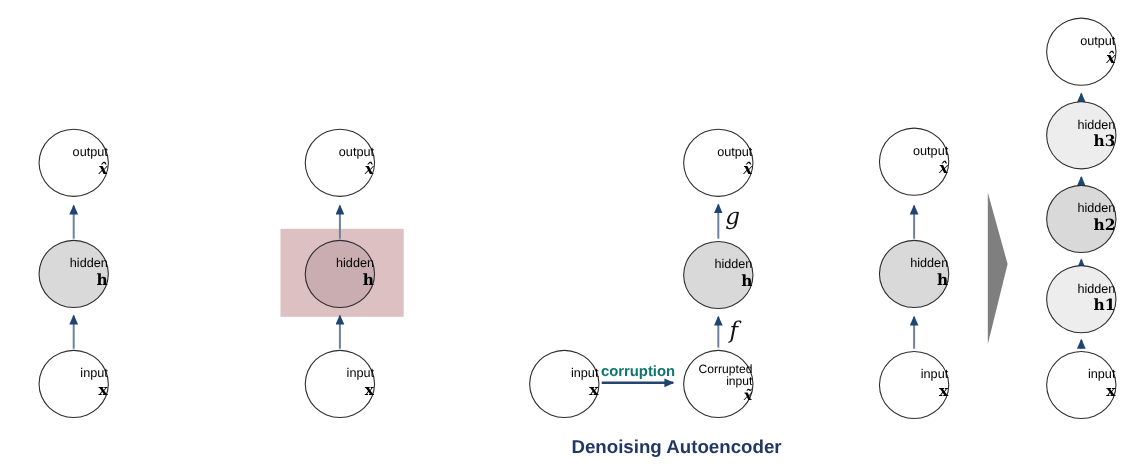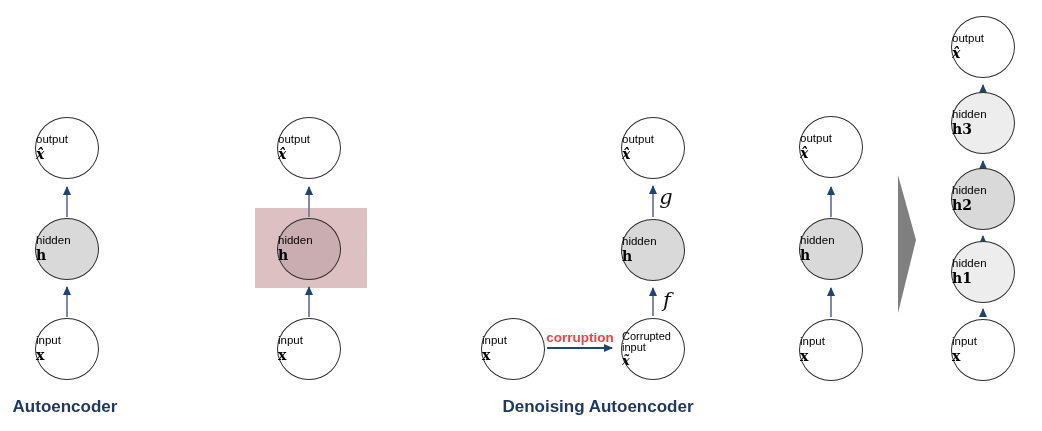--- a/index.html
+++ b/index.html
@@ -3,21 +3,21 @@
 <meta charset="utf-8">
 <style>
   html,body{margin:0;padding:0;background:#fff;}
   .stage{
     position:relative;width:1042px;height:431px;background:#ffffff;
     font-family:"Liberation Sans",sans-serif;overflow:hidden;
   }
   .node{
     position:absolute;width:64px;height:62px;box-sizing:border-box;
     border:1.4px solid #2e2e2e;border-radius:50%;background:#ffffff;
-    display:flex;flex-direction:column;align-items:flex-start;justify-content:center;
+    display:flex;flex-direction:column;align-items:flex-end;justify-content:center;
     z-index:3;line-height:1.12;text-align:center;
   }
   .node .role{font-size:11.5px;color:#000;}
   .node .role.tiny{font-size:8.5px;}
   .node .var{
     font-family:"DejaVu Serif",serif;font-weight:bold;font-size:14px;
     color:#000;margin-top:1px;
   }
   .node .var.it{font-style:italic;}
   .node.gray{background:#d9d9d9;}
@@ -35,21 +35,21 @@
     position:absolute;top:397px;transform:translateX(-50%);
     font-weight:bold;font-size:17px;color:#1f3864;white-space:nowrap;z-index:4;
   }
   .edge-label{
     position:absolute;transform:translate(-50%,-50%);
     font-family:"DejaVu Serif",serif;font-style:italic;font-size:21px;
     color:#111;z-index:4;
   }
   .corruption-label{
     position:absolute;transform:translate(-50%,-50%);
-    font-weight:bold;font-size:13.5px;color:#ef4444;z-index:4;white-space:nowrap;
+    font-weight:bold;font-size:13.5px;color:#0f766e;z-index:4;white-space:nowrap;
   }
 </style>
 </head>
 <body>
 
 <div class="stage">
 
   <div class="sparse-rect"></div>
 
   <svg class="arrow-layer" width="1042" height="431" viewBox="0 0 1042 431">
@@ -81,21 +81,20 @@
     <span class="var it">x̂</span>
   </div>
   <div class="node gray" style="left:35px;top:218px">
     <span class="role">hidden</span>
     <span class="var">h</span>
   </div>
   <div class="node" style="left:35px;top:318px">
     <span class="role">input</span>
     <span class="var">x</span>
   </div>
-  <div class="title" style="left:65px">Autoencoder</div>
 
   <div class="node" style="left:277px;top:117px">
     <span class="role">output</span>
     <span class="var it">x̂</span>
   </div>
   <div class="node mauve" style="left:277px;top:218px">
     <span class="role">hidden</span>
     <span class="var">h</span>
   </div>
   <div class="node" style="left:277px;top:318px">
@@ -116,21 +115,21 @@
     <span class="role">input</span>
     <span class="var it">x̃</span>
   </div>
   <div class="node" style="left:481px;top:318px">
     <span class="role">input</span>
     <span class="var">x</span>
   </div>
   <span class="edge-label" style="left:666px;top:197px">g</span>
   <span class="edge-label" style="left:667px;top:300px">f</span>
   <span class="corruption-label" style="left:580px;top:337px">corruption</span>
-  <div class="title" style="left:598px">Denoising Autoencoder</div>
+  <div class="title" style="left:615px">Denoising Autoencoder</div>
 
   <div class="node" style="left:799px;top:116px">
     <span class="role">output</span>
     <span class="var it">x̂</span>
   </div>
   <div class="node gray" style="left:799px;top:218px">
     <span class="role">hidden</span>
     <span class="var">h</span>
   </div>
   <div class="node" style="left:799px;top:319px">

